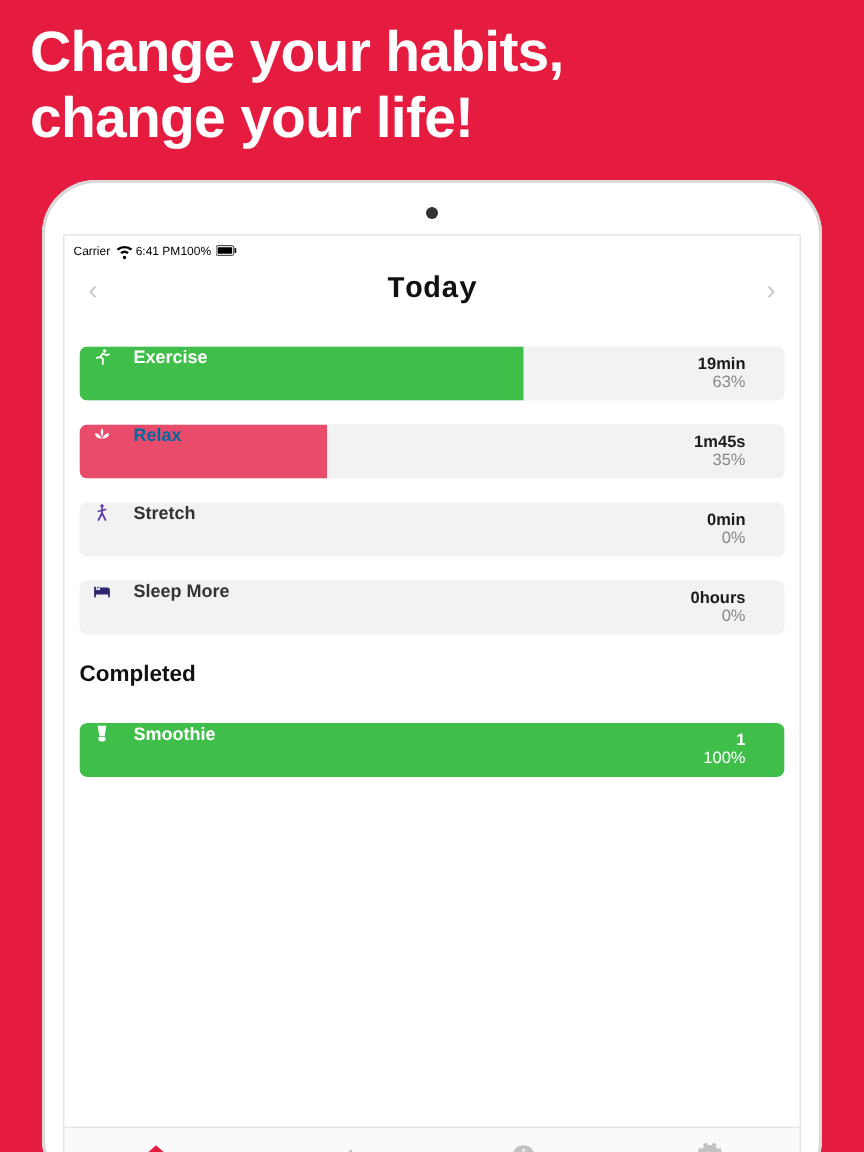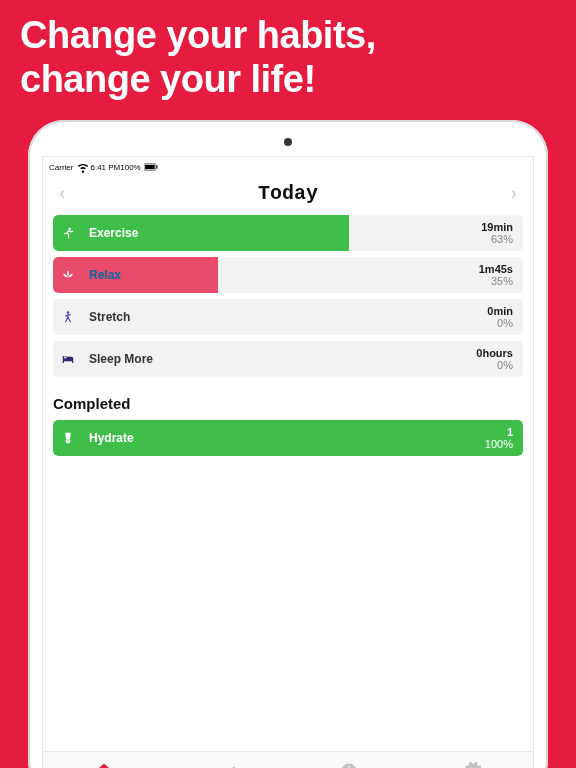--- a/index.html
+++ b/index.html
@@ -60,39 +60,40 @@
     font-size: 20px; font-weight: 800; color: #111; font-family: Liberation Mono, monospace;
   }
   .list { padding: 0 10px; }
   .habit {
     position: relative;
     height: 36px;
     border-radius: 5px;
     background: #f2f2f2;
     margin-bottom: 6px;
     overflow: hidden;
-    display: flex; align-items: center;
+    display: flex; align-items: flex-start;
     cursor: pointer;
+    margin-top: 16px;
   }
   .habit .fill {
     position: absolute; left:0; top:0; bottom:0;
     border-radius: 5px 0 0 5px;
   }
   .habit .icon {
     position: relative; z-index: 2;
     width: 22px; text-align: center;
     margin-left: 8px; margin-right: 6px;
     font-size: 13px;
   }
   .habit .label {
     position: relative; z-index: 2;
     font-size: 12px; font-weight: 700;
   }
   .habit .meta {
-    position: absolute; right: 10px; top: 50%; transform: translateY(-50%);
+    position: absolute; right: 26px; top: 50%; transform: translateY(-50%);
     text-align: right; z-index: 2;
   }
   .habit .meta .val { font-size: 11px; font-weight: 800; color: #1a1a1a; line-height: 1.1; }
   .habit .meta .pct { font-size: 11px; color: #888; line-height: 1.1; }
   .habit.full .meta .val, .habit.full .meta .pct { color: #fff; }
   .habit.full .fill { border-radius: 5px; }
   .section-title {
     font-size: 15px; font-weight: 800; color: #111;
     padding: 12px 10px 8px;
   }
@@ -207,21 +208,21 @@
     <div class="section-title">Completed</div>
 
     <div class="list" id="completed-list">
         <div class="habit full">
           <div class="fill" style="width: 100%; background: rgb(63, 191, 74);"></div>
           <span class="icon" style="color: rgb(255, 255, 255);">
             <svg class="ico" viewBox="0 0 24 24">
               <path fill="#fff" d="M7 3h10l-2 12H9L7 3zm1 13h8v2a3 3 0 01-3 3h-2a3 3 0 01-3-3v-2z"></path>
             </svg>
           </span>
-          <span class="label" style="color: rgb(255, 255, 255);">Hydrate</span>
+          <span class="label" style="color: rgb(255, 255, 255);">Smoothie</span>
           <div class="meta">
             <div class="val">1</div>
             <div class="pct">100%</div>
           </div>
         </div>
       </div>
 
     <div class="tabbar" id="tabbar">
         <div class="tab active"><svg viewBox="0 0 24 24" width="20" height="20">
             <path fill="currentColor" d="M12 3l9 8h-3v9h-4v-6h-4v6H6v-9H3l9-8z"></path>

